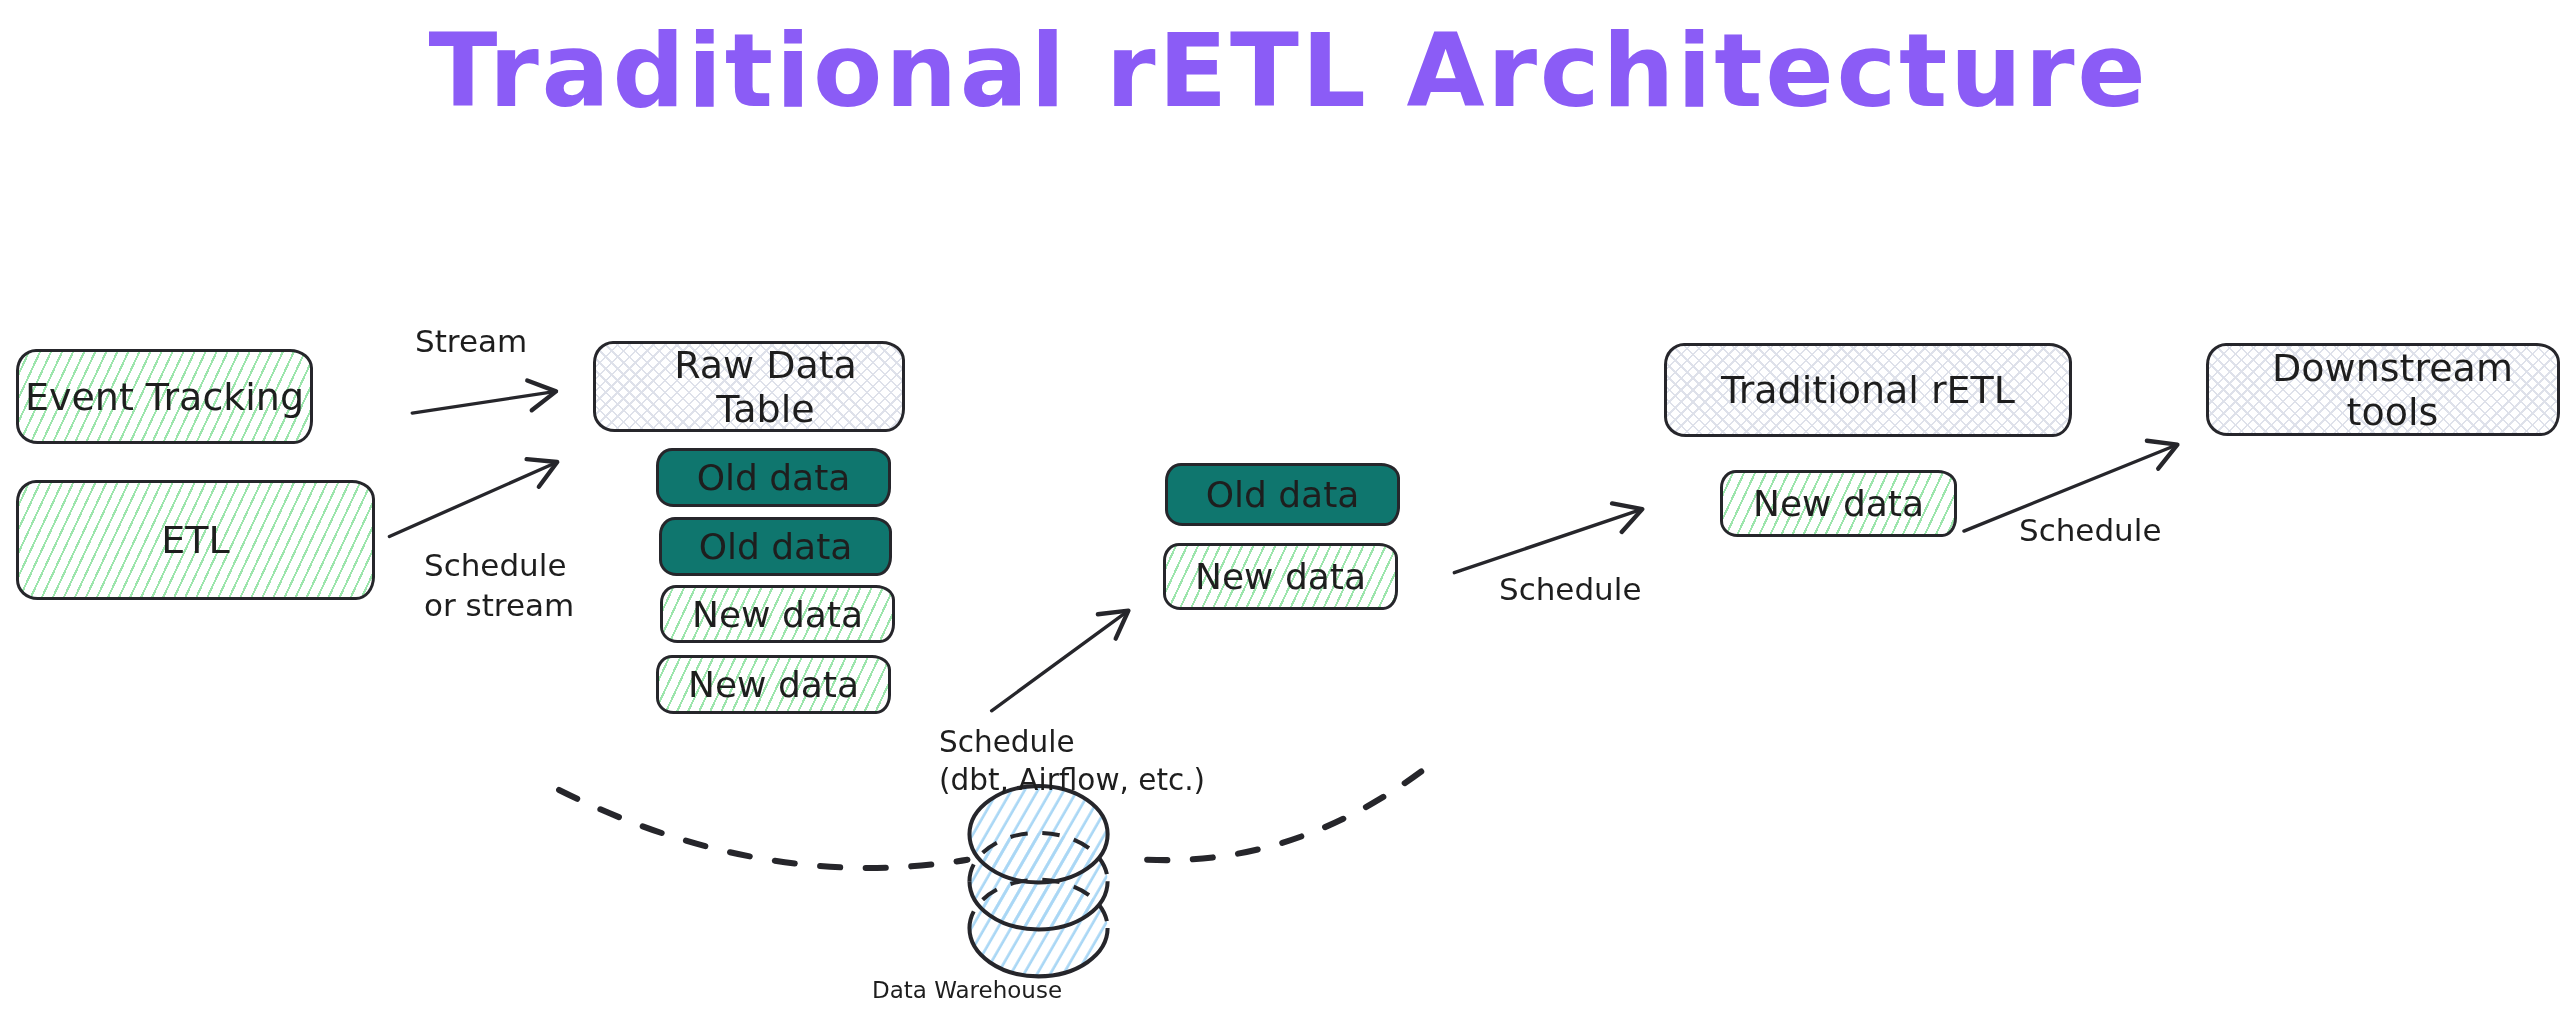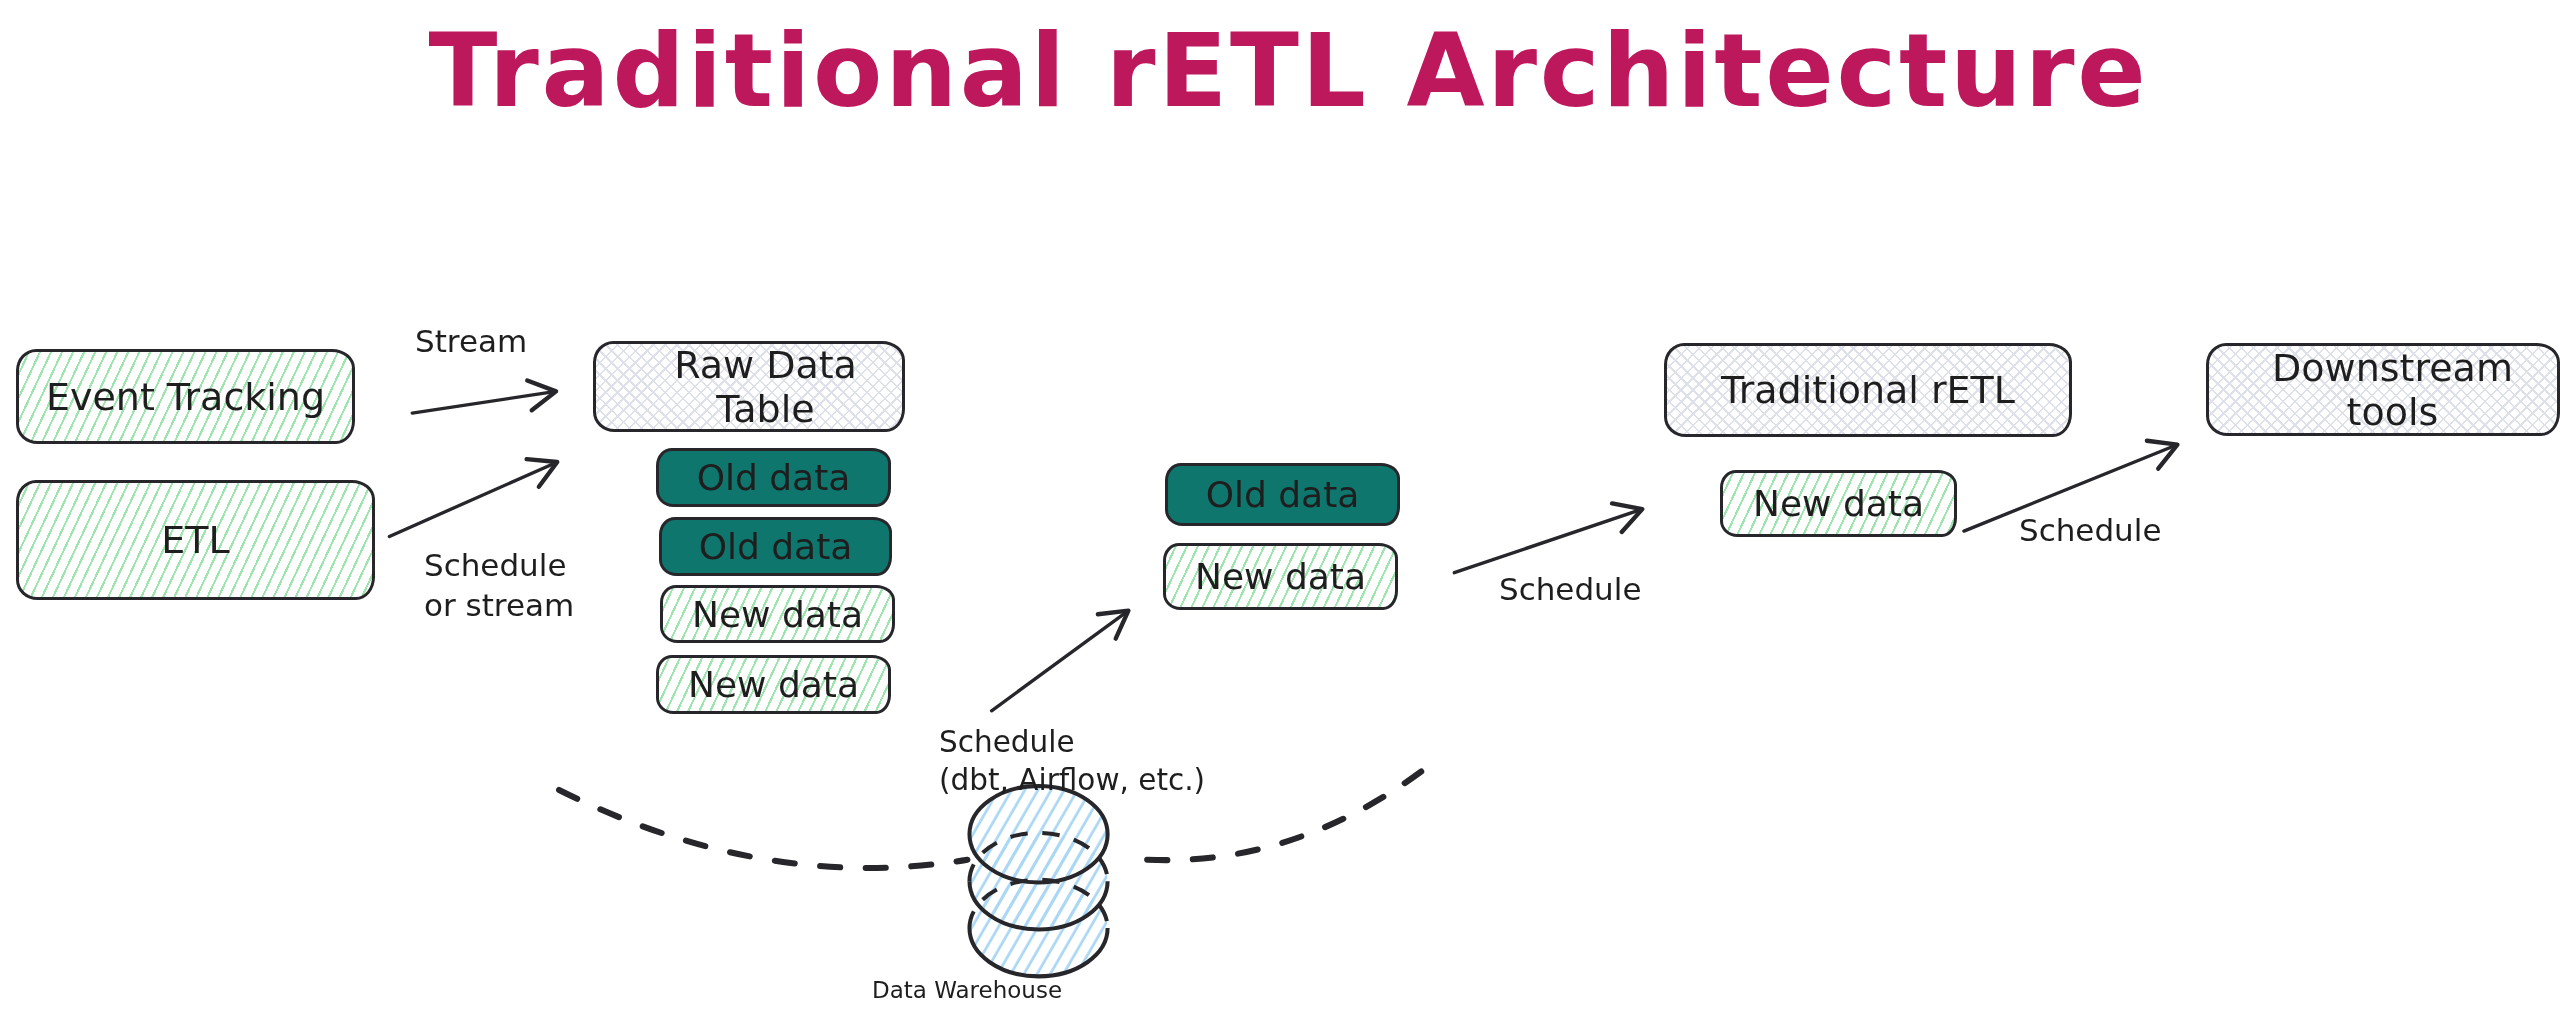--- a/index.html
+++ b/index.html
@@ -1,21 +1,21 @@
 <!DOCTYPE html>
 <html style="font-size:10.7px"><head>
 <meta charset="utf-8">
 <style>
   html,body{margin:0;padding:0;background:#ffffff;}
   body{width:2576px;height:1026px;position:relative;overflow:hidden;
        font-family:"DejaVu Sans", sans-serif;color:#1e1e1e;}
   #canvas{position:absolute;inset:0;}
 
   .title{position:absolute;left:215px;top:12px;width:2147px;text-align:center;
-         font-size:101px;font-weight:600;letter-spacing:2.7px;color:#be185d;}
+         font-size:101px;font-weight:600;letter-spacing:2.7px;color:#8b5cf6;}
 
   .node,.row{position:absolute;display:flex;align-items:center;justify-content:center;
         box-sizing:border-box;border:3.4px solid #26262b;background:#0f766e;
         font-size:38px;font-weight:500;text-align:center;}
   .node{border-radius:20px 23px 19px 21.5px / 21.5px 19px 23px 20px;}
   .row{border-radius:16px 19px 14.8px 17.4px / 17.4px 14.8px 19px 16px;font-size:36px;}
 
   .hatch-green{background:
       repeating-linear-gradient(115deg, rgba(0,0,0,0) 0 8px, #9ce5ac 8px 10px),
       #ffffff;}
@@ -74,21 +74,21 @@
 
       <path d="M1445,1314 A103,72 0 0 0 1651,1314" fill="none" stroke="#26262b" stroke-width="6"></path>
       <path d="M1445,1314 A103,72 0 0 1 1651,1314" fill="none" stroke="#26262b" stroke-width="6" stroke-dasharray="26 22"></path>
 
       <ellipse cx="1548" cy="1244" rx="103" ry="72" fill="none" stroke="#26262b" stroke-width="6"></ellipse>
     </g>
   </svg>
 
   <div class="title">Traditional rETL Architecture</div>
 
-  <div class="node hatch-green" style="left:16px;top:349px;width:339px;height:95px;text-align:center;">
+  <div class="node hatch-green" style="left:16px;top:349px;width:297px;height:95px;text-align:center;">
     <span>Event Tracking</span>
   </div>
   <div class="node hatch-green" style="left:16px;top:480px;width:359px;height:120px;">
     <span>ETL</span>
   </div>
 
   <div class="node hatch-gray" style="left:593px;top:341px;width:312px;height:91px;padding-left:33px;">
     <span>Raw Data Table</span>
   </div>
   <div class="row" style="left:656px;top:448px;width:235px;height:59px;">

